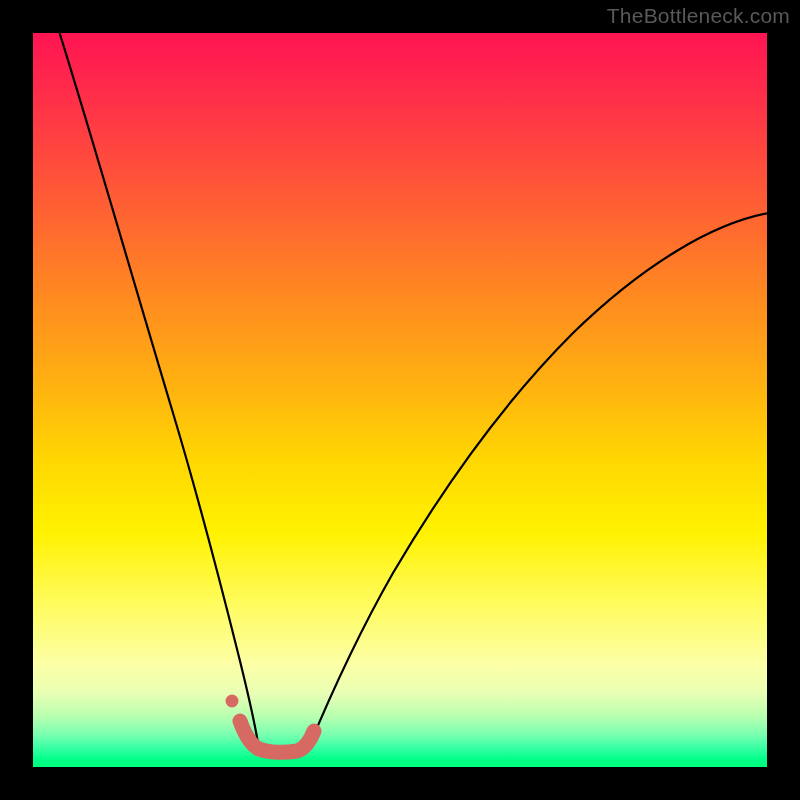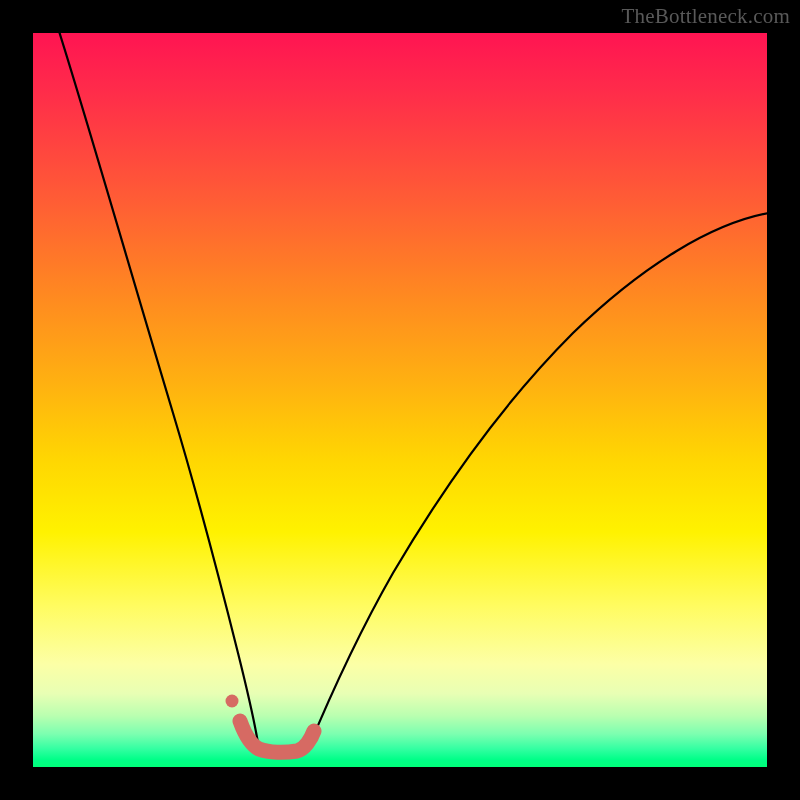--- a/index.html
+++ b/index.html
@@ -58,21 +58,20 @@
     width: 100%;
     height: 100%;
   }
   .watermark {
     position: absolute;
     top: 4px;
     right: 10px;
     color: #595959;
     font-size: 21px;
     letter-spacing: 0.2px;
-    font-family: Liberation Serif, serif;
   }
 </style>
 </head>
 <body>
 
 <div class="frame">
 
   <div class="plot-area">
     <div class="gradient"></div>
 

